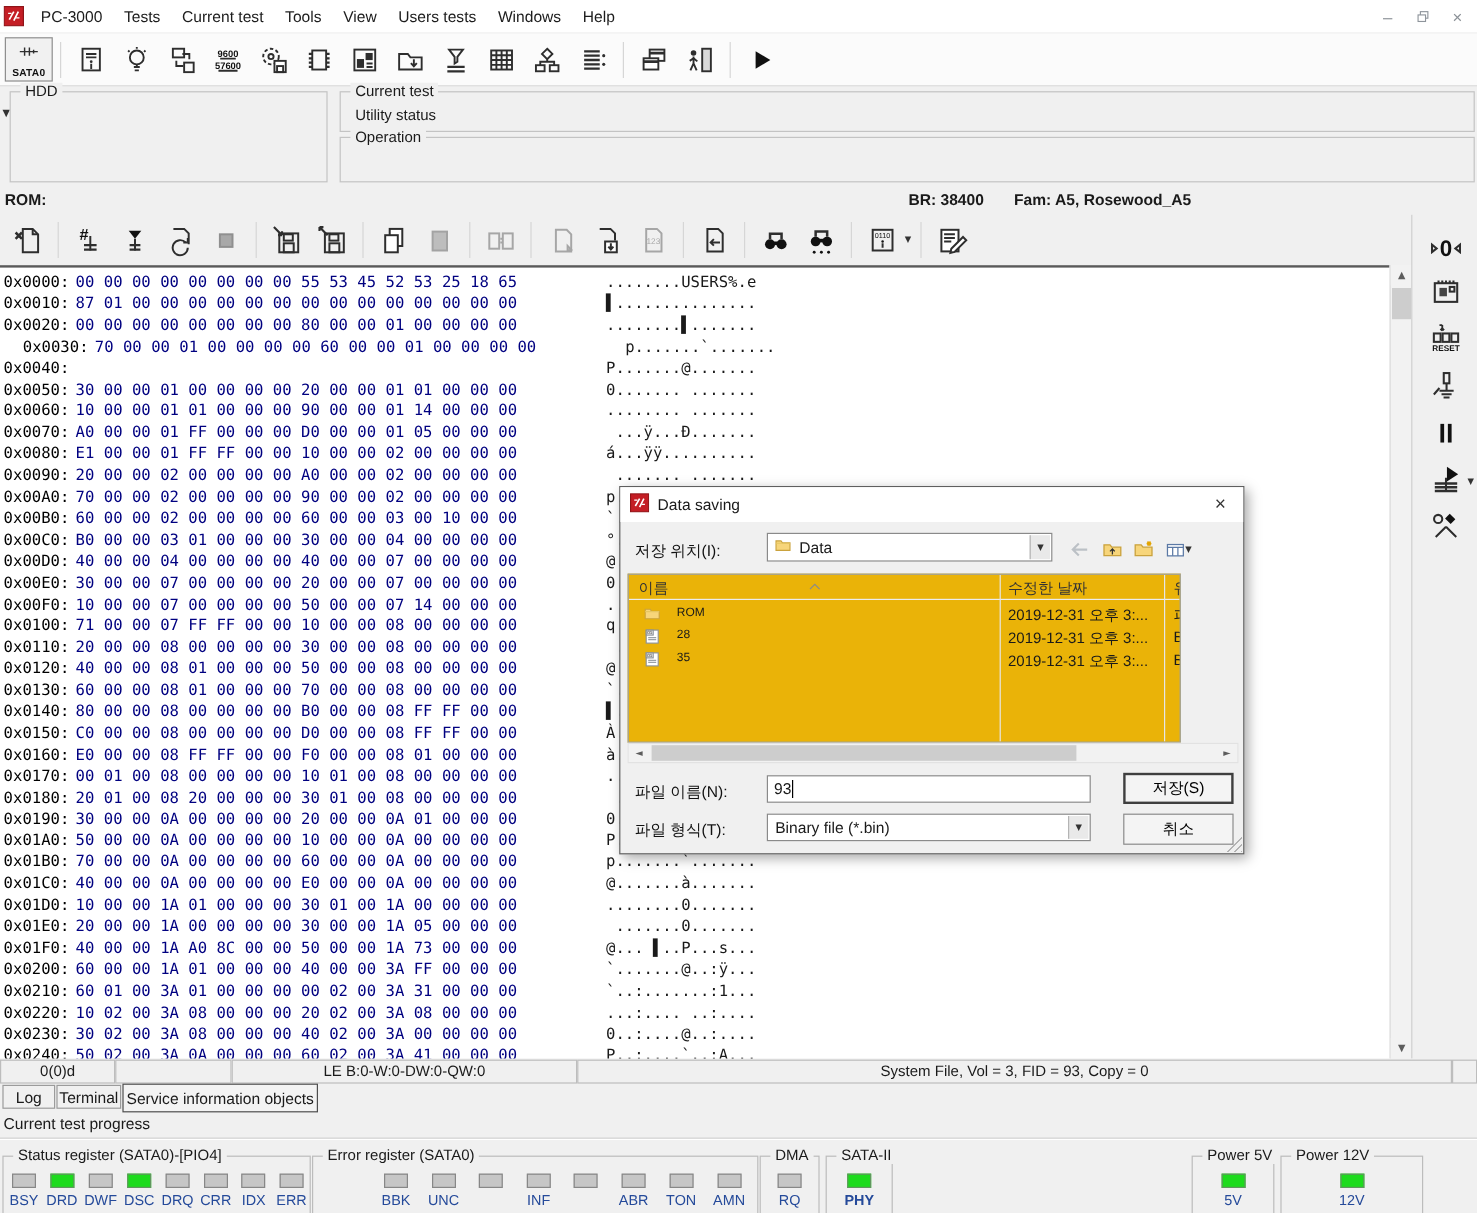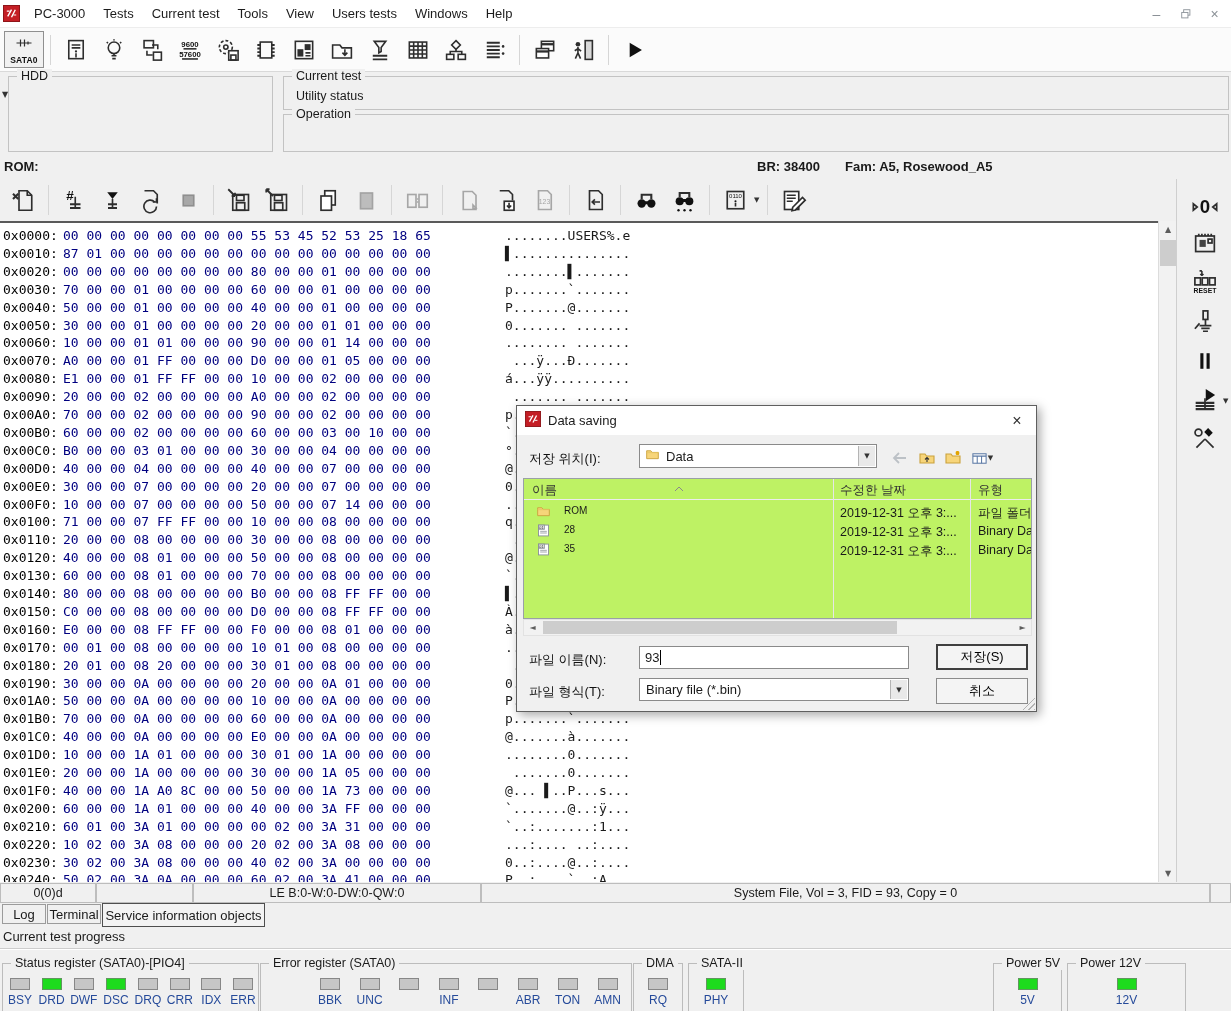--- a/index.html
+++ b/index.html
@@ -72,21 +72,21 @@
 .ledlab{font-size:12px;color:#254a9a;height:14px}
 
 
 .dialog{position:absolute;left:516px;top:405px;width:521px;height:307px;background:#f0f0f0;border:1px solid #5f5f5f;box-shadow:3px 3px 10px rgba(0,0,0,.35);z-index:50}
 .dlg-title{position:absolute;left:0;top:0;width:100%;height:29px;background:#fff;display:flex;align-items:center;padding-left:8px;gap:7px;font-size:13px}
 .dlg-close{position:absolute;right:6px;top:4px;width:26px;height:21px;display:flex;align-items:center;justify-content:center;font-size:16px;color:#333;background:transparent;border:none}
 .dlg-label{position:absolute;font-size:13px;color:#111;white-space:nowrap}
 .combo{position:absolute;background:#fff;border:1px solid #8a8a8a;display:flex;align-items:center;font-size:13px}
 .combo .dd{position:absolute;right:1px;top:1px;bottom:1px;width:17px;background:#e9e9e9;border-left:1px solid #b4b4b4;display:flex;align-items:center;justify-content:center;font-size:7px;color:#333}
 .navbtn{position:absolute;top:40px;width:24px;height:24px;display:flex;align-items:center;justify-content:center;background:transparent;border:none}
-.flist{position:absolute;left:6px;top:72px;width:509px;height:141px;background:#bef264;border:1px solid #9aa0a6;overflow:hidden}
+.flist{position:absolute;left:6px;top:72px;width:461px;height:141px;background:#eab308;border:1px solid #9aa0a6;overflow:hidden}
 .fhdr{position:absolute;top:3px;font-size:12.5px;color:#333;white-space:nowrap}
 .fcol-sep{position:absolute;top:0;bottom:0;width:1px;background:#e6e6e6}
 .fhdr-line{position:absolute;left:0;top:20px;width:100%;height:1px;background:#ececec}
 .sortcaret{position:absolute;left:150px;top:1px}
 .frow{position:absolute;left:0;width:100%;height:19px}
 .frow .nm{position:absolute;left:40px;top:2px;font-size:10px}
 .frow .dt{position:absolute;left:316px;top:2px;font-size:12.5px;white-space:nowrap}
 .frow .tp{position:absolute;left:454px;top:2px;font-size:12.5px;white-space:nowrap}
 .frow .fic{position:absolute;left:12px;top:1px}
 .hscroll{position:absolute;left:6px;top:213px;width:509px;height:17px;background:#f2f2f2;border:1px solid #e2e2e2}
@@ -473,22 +473,22 @@
             <path d="M8.5 13.5l6.5-6.5 1.8 1.8-6.5 6.5-2.3.5z" fill="#fff"></path>
           </svg>
         </span>
       </button>
     </div>
 
   <div class="hex-wrap" id="hexrows">
       <div class="hexrow" style="top: 4px;"><span class="a">0x0000:</span><span class="h">00 00 00 00 00 00 00 00 55 53 45 52 53 25 18 65</span><span class="c">........USERS%.e</span></div>
       <div class="hexrow" style="top: 21.9px;"><span class="a">0x0010:</span><span class="h">87 01 00 00 00 00 00 00 00 00 00 00 00 00 00 00</span><span class="c">▌...............</span></div>
       <div class="hexrow" style="top: 39.8px;"><span class="a">0x0020:</span><span class="h">00 00 00 00 00 00 00 00 80 00 00 01 00 00 00 00</span><span class="c">........▌.......</span></div>
-      <div class="hexrow" style="top: 57.7px;"><span class="a">0x0030:</span><span class="h">70 00 00 01 00 00 00 00 60 00 00 01 00 00 00 00</span><span class="c">p.......`.......</span></div>
-      <div class="hexrow" style="top: 75.6px;"><span class="a">0x0040:</span><span class="h">50 00 00 01 00 00 00 00 40 00 00 01 00 00 00 00</span><span class="c">P.......@.......</span></div>
+      <div class="hexrow" style="top: 57.7px; margin-left: 16px;"><span class="a">0x0030:</span><span class="h">70 00 00 01 00 00 00 00 60 00 00 01 00 00 00 00</span><span class="c">p.......`.......</span></div>
+      <div class="hexrow" style="top: 75.6px;"><span class="a">0x0040:</span><span class="c">P.......@.......</span></div>
       <div class="hexrow" style="top: 93.5px;"><span class="a">0x0050:</span><span class="h">30 00 00 01 00 00 00 00 20 00 00 01 01 00 00 00</span><span class="c">0....... .......</span></div>
       <div class="hexrow" style="top: 111.4px;"><span class="a">0x0060:</span><span class="h">10 00 00 01 01 00 00 00 90 00 00 01 14 00 00 00</span><span class="c">........ .......</span></div>
       <div class="hexrow" style="top: 129.3px;"><span class="a">0x0070:</span><span class="h">A0 00 00 01 FF 00 00 00 D0 00 00 01 05 00 00 00</span><span class="c"> ...ÿ...Ð.......</span></div>
       <div class="hexrow" style="top: 147.2px;"><span class="a">0x0080:</span><span class="h">E1 00 00 01 FF FF 00 00 10 00 00 02 00 00 00 00</span><span class="c">á...ÿÿ..........</span></div>
       <div class="hexrow" style="top: 165.1px;"><span class="a">0x0090:</span><span class="h">20 00 00 02 00 00 00 00 A0 00 00 02 00 00 00 00</span><span class="c"> ....... .......</span></div>
       <div class="hexrow" style="top: 183px;"><span class="a">0x00A0:</span><span class="h">70 00 00 02 00 00 00 00 90 00 00 02 00 00 00 00</span><span class="c">p....... .......</span></div>
       <div class="hexrow" style="top: 200.9px;"><span class="a">0x00B0:</span><span class="h">60 00 00 02 00 00 00 00 60 00 00 03 00 10 00 00</span><span class="c">`.......`.......</span></div>
       <div class="hexrow" style="top: 218.8px;"><span class="a">0x00C0:</span><span class="h">B0 00 00 03 01 00 00 00 30 00 00 04 00 00 00 00</span><span class="c">°.......0.......</span></div>
       <div class="hexrow" style="top: 236.7px;"><span class="a">0x00D0:</span><span class="h">40 00 00 04 00 00 00 00 40 00 00 07 00 00 00 00</span><span class="c">@.......@.......</span></div>
       <div class="hexrow" style="top: 254.6px;"><span class="a">0x00E0:</span><span class="h">30 00 00 07 00 00 00 00 20 00 00 07 00 00 00 00</span><span class="c">0....... .......</span></div>
@@ -685,21 +685,21 @@
         <span class="glabel">DMA</span>
         <div class="inner" style="justify-content: center; padding: 0px;">
           <div class="ledcell">
             <div class="led"></div>
             <div class="ledlab">RQ</div>
           </div>
         </div>
       </div>
       <div class="ledgroup" style="left: 688px; width: 56px;">
         <span class="glabel">SATA-II</span>
-        <div class="inner" style="justify-content: center; padding: 0px;">
+        <div class="inner" style="justify-content: center; padding: 0px; font-weight: bold;">
           <div class="ledcell">
             <div class="led on"></div>
             <div class="ledlab">PHY</div>
           </div>
         </div>
       </div>
       <div class="ledgroup" style="left: 993px; width: 69px;">
         <span class="glabel">Power 5V</span>
         <div class="inner" style="justify-content: center; padding: 0px;">
           <div class="ledcell">

